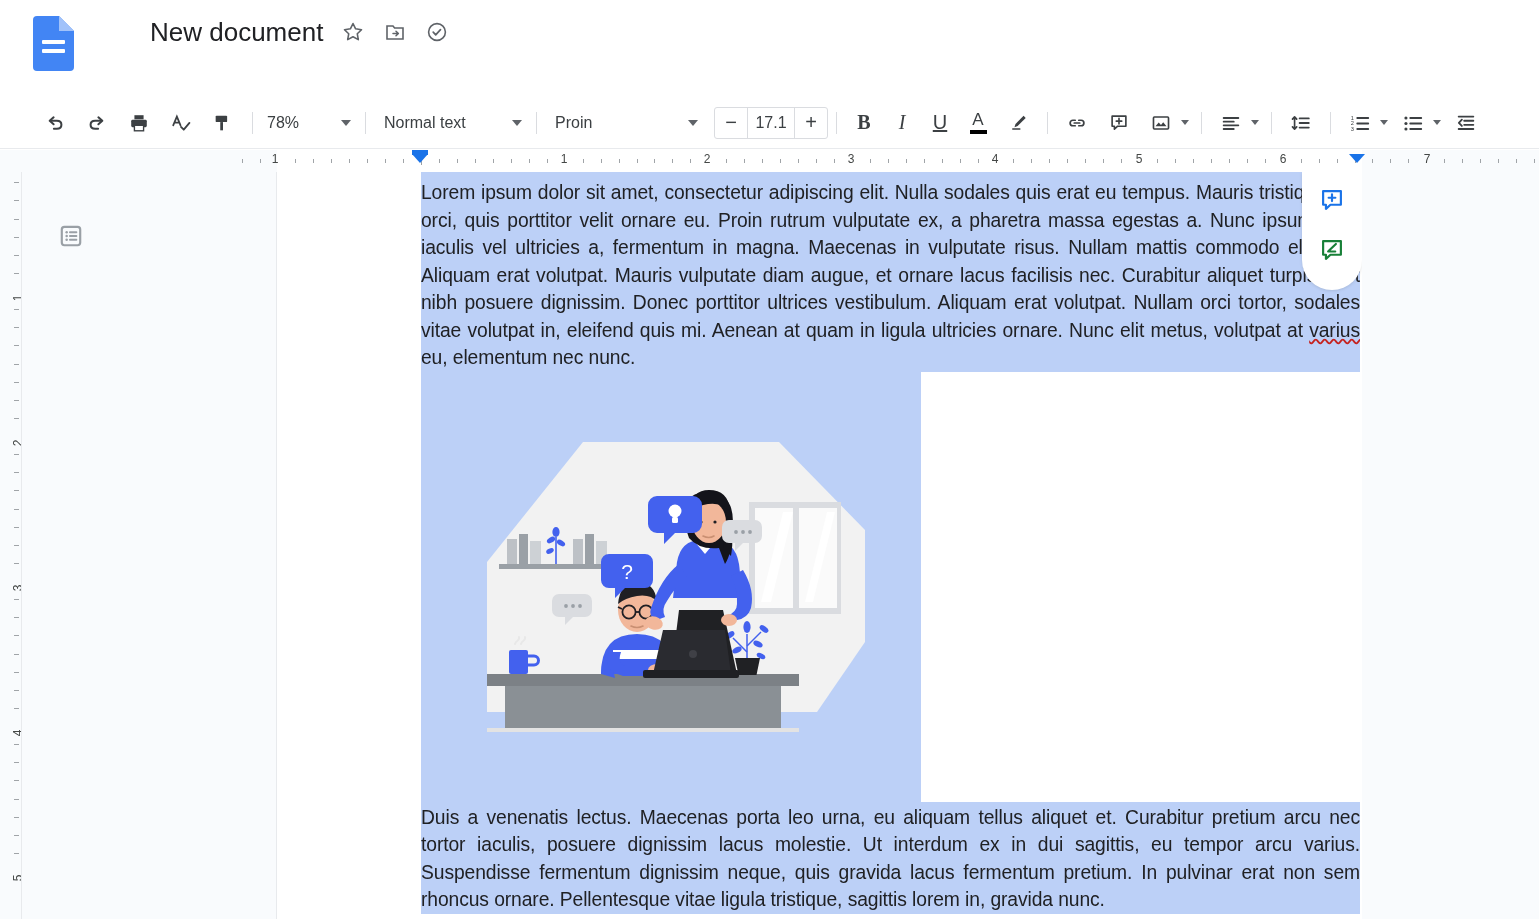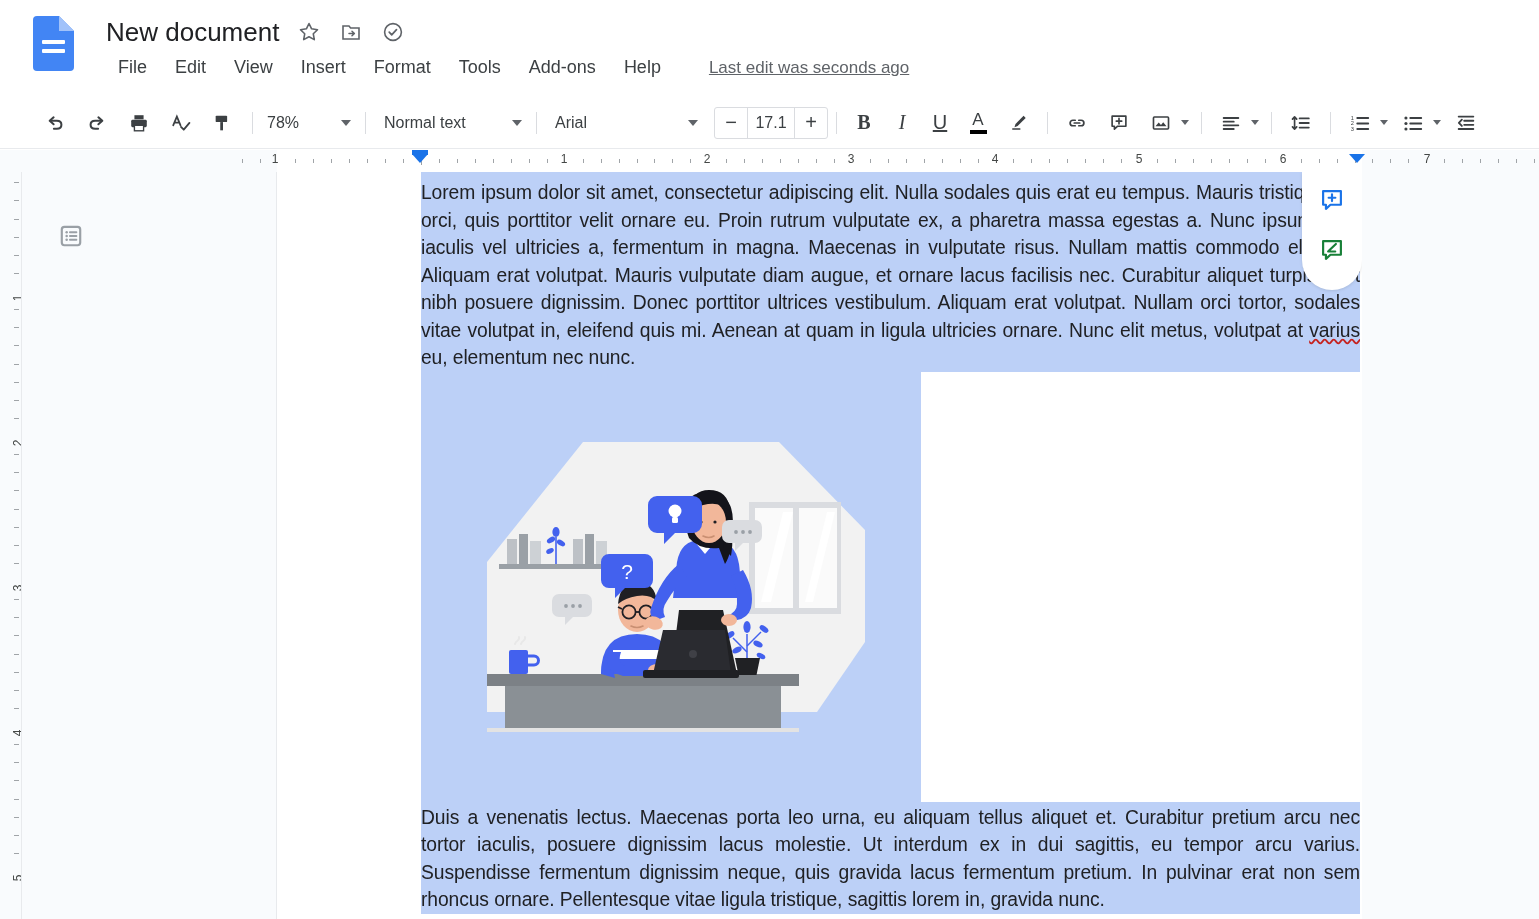--- a/index.html
+++ b/index.html
@@ -18,21 +18,21 @@
     position: absolute; top: 0; left: 0; width: 1539px; height: 95px;
     background: #ffffff;
   }
   #docs-logo {
     position: absolute; left: 33px; top: 16px;
     width: 41px; height: 55px;
   }
   #title-row { position: absolute; left: 106px; top: 12px; height: 40px; display: flex; align-items: center; }
   #doc-title {
     font-size: 26px; color: #202124; font-weight: 400;
-    letter-spacing: 0px; white-space: nowrap;
+    letter-spacing: 0px; white-space: nowrap; margin-left: 44px;
   }
   .title-icon {
     margin-left: 18px; width: 24px; height: 24px; cursor: pointer;
     display: inline-flex; align-items: center; justify-content: center;
   }
   #menubar {
     position: absolute; left: 104px; top: 55px;
     display: flex; align-items: center; gap: 0px;
   }
   .menu-item {
@@ -231,31 +231,20 @@
       </span>
 
       <span class="title-icon">
         <svg width="24" height="24" viewBox="0 0 24 24">
           <circle cx="12" cy="12" r="8.4" fill="none" stroke="#5f6368" stroke-width="1.6"></circle>
           <path d="M8.2 12.2l2.5 2.6 4.8-5.2" fill="none" stroke="#5f6368" stroke-width="1.7" stroke-linecap="round" stroke-linejoin="round"></path>
         </svg>
       </span>
     </div>
 
-    <div id="menubar">
-      <span class="menu-item">File</span>
-      <span class="menu-item">Edit</span>
-      <span class="menu-item">View</span>
-      <span class="menu-item">Insert</span>
-      <span class="menu-item">Format</span>
-      <span class="menu-item">Tools</span>
-      <span class="menu-item">Add-ons</span>
-      <span class="menu-item">Help</span>
-      <span id="last-edit">Last edit was seconds ago</span>
-    </div>
   </div>
 
   <div id="toolbar">
     <div style="width:34px;flex:0 0 auto;"></div>
 
     <div class="tb-btn">
       <svg width="22" height="22" viewBox="0 0 24 24">
         <path d="M7.5 9.5H14c3 0 5 1.9 5 4.4S17 18.3 14 18.3h-3.2" fill="none" stroke="#3c4043" stroke-width="2.2" stroke-linecap="round"></path>
         <path d="M10.5 5.8L6.2 9.6l4.3 3.8" fill="none" stroke="#3c4043" stroke-width="2.2" stroke-linecap="round" stroke-linejoin="round"></path>
       </svg>
@@ -296,21 +285,21 @@
     <div class="tb-sep"></div>
 
     <div class="tb-drop" id="style-drop">
       <span class="tb-drop-label">Normal text</span>
       <span class="caret"></span>
     </div>
 
     <div class="tb-sep"></div>
 
     <div class="tb-drop" id="font-drop">
-      <span class="tb-drop-label">Arial</span>
+      <span class="tb-drop-label">Proin</span>
       <span class="caret"></span>
     </div>
 
     <div id="fontsize-box">
       <span class="fs-btn">−</span>
       <span id="fontsize-val">17.1</span>
       <span class="fs-btn">+</span>
     </div>
 
     <div class="tb-sep"></div>

